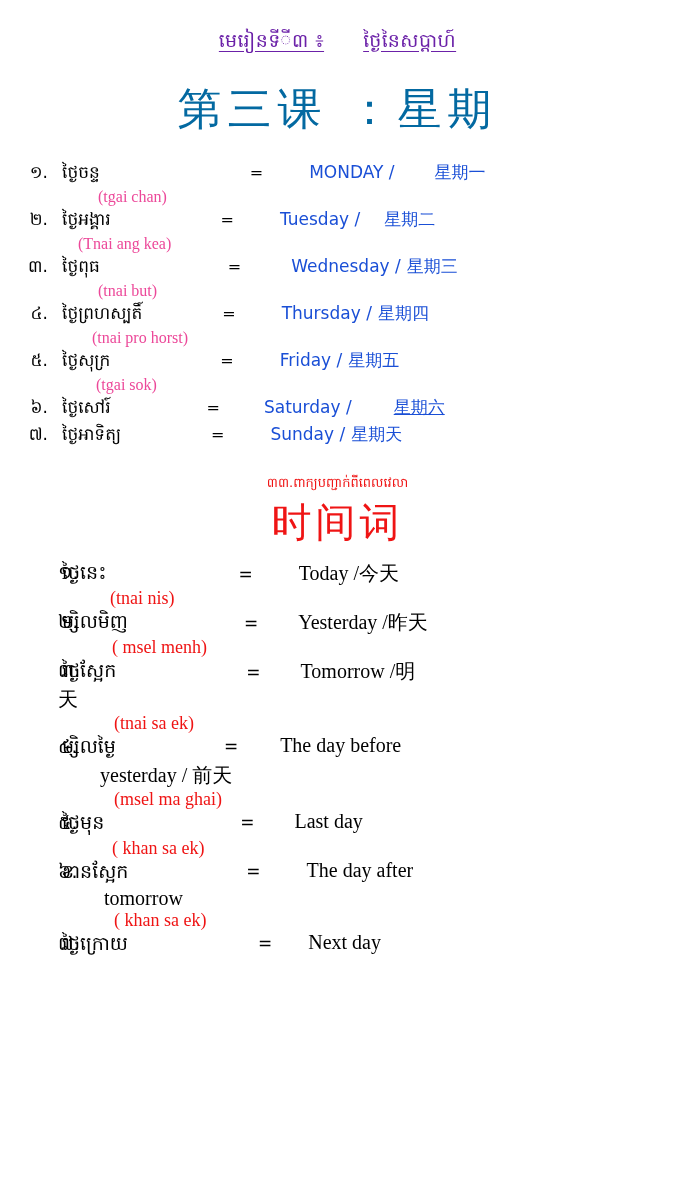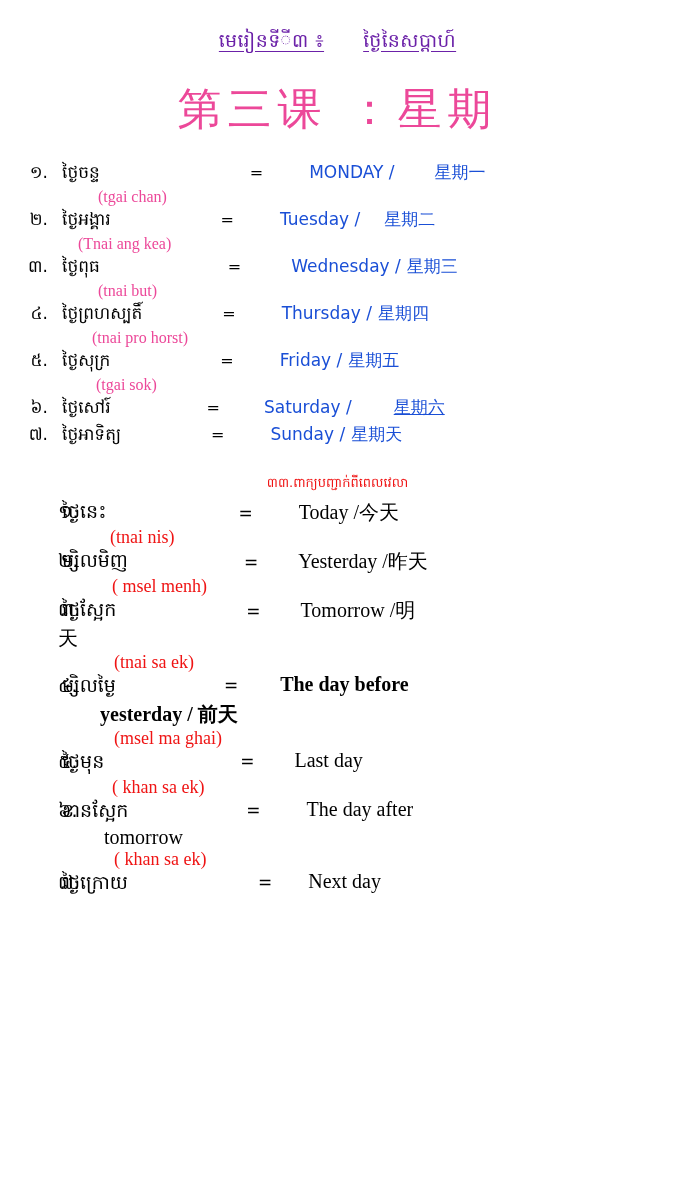--- a/index.html
+++ b/index.html
@@ -32,21 +32,21 @@
     font-family: "DejaVu Sans", sans-serif;
   }
   .khmer-title .seg {
     text-decoration: underline;
     text-underline-offset: 4px;
   }
   .khmer-title .gap { display: inline-block; width: 26px; }
 
   .cn-title {
     text-align: center;
-    color: #ec4899;
+    color: #0369a1;
     font-size: 44px;
     font-weight: normal;
     margin: 24px 0 6px 0;
     letter-spacing: 6px;
     font-family: "DejaVu Sans", sans-serif;
   }
 
   .section2-khmer {
     text-align: center;
     color: #ef1414;
@@ -187,21 +187,21 @@
 
   .t2 .tmid { padding-left: 116px; }
   .t2 .ten { margin-left: 40px; }
   .t2 .troman-wrap { padding-left: 112px; }
 
   .t3 .tmid { padding-left: 130px; }
   .t3 .ten { margin-left: 40px; }
   .t3 .troman-wrap { padding-left: 114px; }
 
   .t4 .tmid { padding-left: 108px; }
-  .t4 .ten { margin-left: 42px; font-weight: bold; }
+  .t4 .ten { margin-left: 42px; }
   .t4 .troman-wrap { padding-left: 114px; }
 
   .t5 .tmid { padding-left: 136px; }
   .t5 .ten { margin-left: 40px; }
   .t5 .troman-wrap { padding-left: 112px; }
 
   .t6 .tmid { padding-left: 118px; }
   .t6 .ten { margin-left: 46px; }
   .t6 .troman-wrap { padding-left: 114px; }
 
@@ -310,20 +310,21 @@
           <span class="eq">=</span>
           <span class="en">Sunday /</span>
           <span class="cn">星期天</span>
         </span>
       </div>
     </div>
 
   </div>
 
   <div class="section2-khmer">៣៣.ពាក្យបញ្ជាក់ពីពេលវេលា</div>
+  <div class="section2-cn">时间词</div>
 
   <div class="time">
 
     <div class="trow t1">
       <div class="tline">
         <span class="tnum">១.</span>
         <span class="tkh khwide">ថ្ងៃនេះ</span>
         <span class="tmid">
           <span class="teq">=</span>
           <span class="ten">Today /</span>

